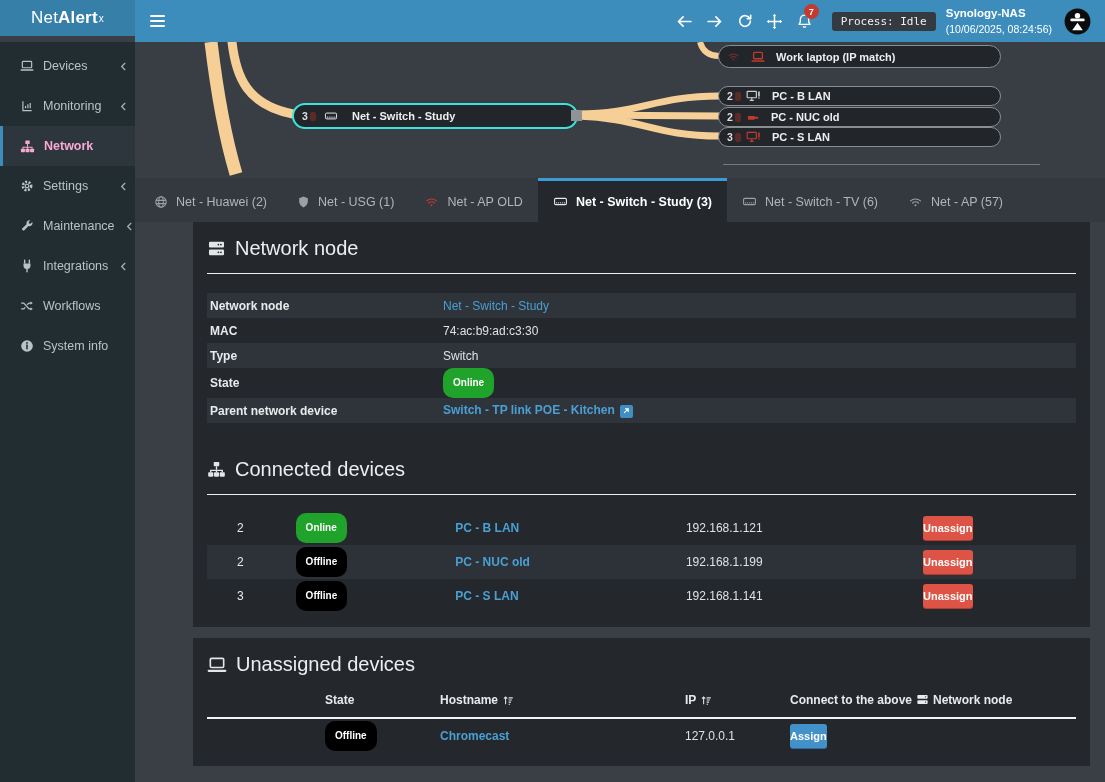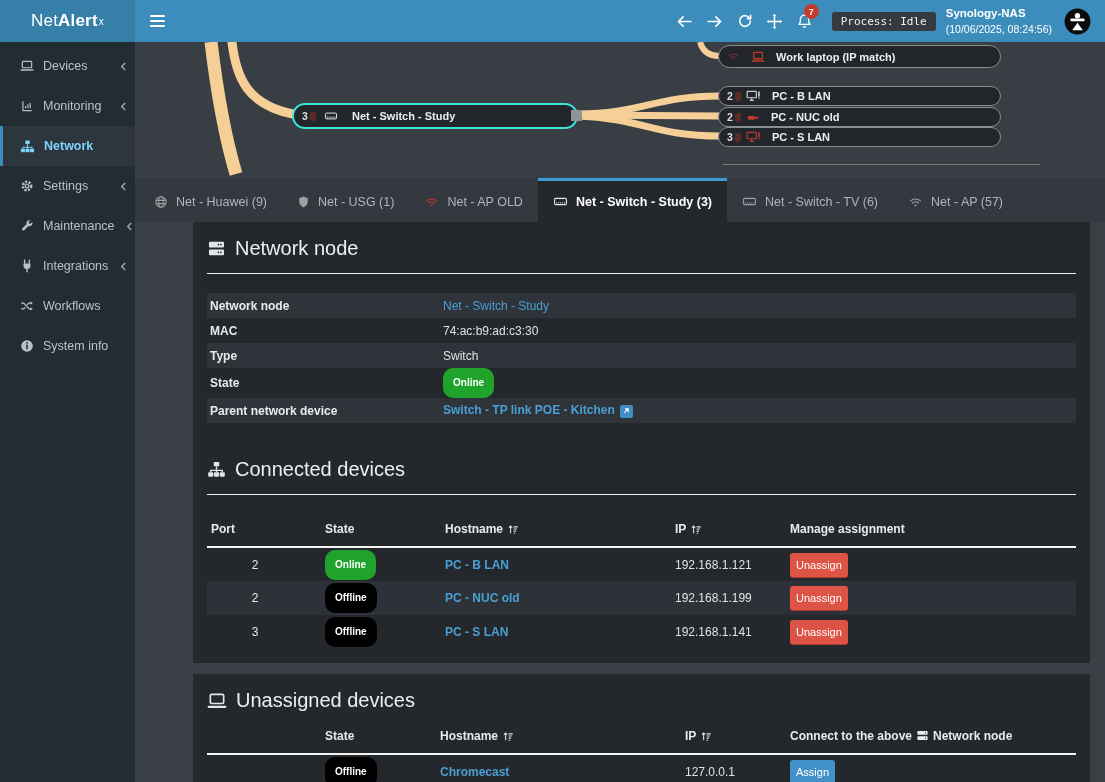--- a/index.html
+++ b/index.html
@@ -4,21 +4,21 @@
 <style>
   * { margin:0; padding:0; box-sizing:border-box; }
   html,body { width:1105px; height:782px; }
   body { position:relative; overflow:hidden; background:#3a3f45;
          font-family:"Liberation Sans", sans-serif; color:#dfe2e5; font-size:12px; }
   svg { display:block; }
   .ic { display:inline-flex; align-items:center; justify-content:center; flex:none; }
 
   
   .topbar { position:absolute; top:0; left:0; width:1105px; height:42px; display:flex; z-index:50; }
-  .logo { width:135px; height:42px; background:#367fa9; color:#fff; display:flex;
+  .logo { width:135px; height:36px; background:#367fa9; color:#fff; display:flex;
           align-items:center; justify-content:center; font-size:17px; letter-spacing:.2px; }
   .logo .b { font-weight:bold; }
   .logo sup { font-size:10px; margin-left:1px; }
   .nav { flex:1; background:#3c8dbc; display:flex; align-items:center; color:#fff; }
   .burger { width:44px; height:42px; display:flex; flex-direction:column; gap:3px;
             align-items:center; justify-content:center; cursor:pointer; }
   .burger i { display:block; width:15px; height:2px; background:#fff; border-radius:1px; }
   .nav-spacer { flex:1; }
   .nav-ic { width:30px; height:42px; display:flex; align-items:center; justify-content:center;
             cursor:pointer; position:relative; }
@@ -30,21 +30,21 @@
   .hostinfo { text-align:left; line-height:1.35; margin-right:12px; }
   .hostinfo .h1 { font-weight:bold; font-size:11.5px; }
   .hostinfo .h2 { font-size:10.5px; }
   .avatar { width:27px; height:27px; margin-right:14px; border-radius:50%; cursor:pointer; }
 
   
   .sidebar { position:absolute; top:42px; left:0; bottom:0; width:135px; background:#222d32; padding-top:4px; z-index:40; }
   .side-item { height:40px; display:flex; align-items:center; padding:0 6px 0 17px; gap:9px;
                color:#b8c3c9; cursor:pointer; border-left:3px solid transparent; }
   .side-item .side-label { font-size:12.5px; flex:1; white-space:nowrap; }
-  .side-item.active { background:#2d363c; border-left-color:#3c8dbc; color:#7dd3fc; }
+  .side-item.active { background:#2d363c; border-left-color:#3c8dbc; color:#f9a8d4; }
   .side-item.active .side-label { font-weight:bold; }
   .chev { color:inherit; opacity:.9; }
 
   
   .main { position:absolute; top:42px; left:135px; right:0; bottom:0; background:#3a3f45; }
 
   
   .topology { position:relative; width:970px; height:136px; background:#393e44; overflow:hidden; }
   .edges { position:absolute; inset:0; }
   .tnode { position:absolute; background:#22262a; border:1px solid #8b8e91; border-radius:12px;
@@ -96,22 +96,22 @@
   .devices { margin-top:16px; }
   .devices th { height:36px; text-align:left; font-size:12px; color:#e8eaec; font-weight:bold;
                 border-bottom:2px solid #f2f3f3; vertical-align:middle; white-space:nowrap; }
   .devices td { height:34px; vertical-align:middle; font-size:12px; }
   .devices tr.alt { background:#2d3238; }
   .col-port { width:118px; } .col-state { width:120px; } .col-host { width:230px; } .col-ip { width:115px; }
   .u-col-sp { width:118px; } .u-col-state { width:115px; } .u-col-host { width:245px; } .u-col-ip { width:105px; }
   .td-port { text-align:center; padding-right:22px; color:#e8eaec; }
   th.first { padding-left:4px; }
   .sort { color:#dfe2e4; margin-left:4px; vertical-align:-2px; display:inline-block; }
-  .btn { display:inline-block; border:none; border-radius:3px; color:#fff; font-weight:normal;
-         font-size:11px; padding:6px 6px; cursor:pointer; font-family:inherit; }
+  .btn { display:inline-block; border:none; border-radius:3px; color:#fff; font-weight:bold;
+         font-size:11px; padding:6px 0; cursor:pointer; font-family:inherit; }
   .btn.unassign { background:#dd5345; box-shadow:0 1px 0 #b03a2e; }
   .btn.assign { background:#4291c9; box-shadow:0 1px 0 #2e6da4; }
   .inline-ic { display:inline-flex; vertical-align:-2px; margin:0 4px; color:#e8eaec; }
 </style>
 </head>
 <body>
 
 <div class="topbar">
   <div class="logo">
       <span>Net</span>
@@ -361,21 +361,21 @@
 
   <div class="tabbar">
     <div class="tab">
       <span class="ic">
           <svg viewBox="0 0 24 24" width="14" height="14" fill="none" stroke="currentColor" stroke-width="1.8">
             <circle cx="12" cy="12" r="9"></circle>
             <ellipse cx="12" cy="12" rx="4" ry="9"></ellipse>
             <path d="M3.6 9.2h16.8M3.6 14.8h16.8"></path>
           </svg>
         </span>
-      <span>Net - Huawei (9)</span>
+      <span>Net - Huawei (2)</span>
     </div>
     <div class="tab">
       <span class="ic">
           <svg viewBox="0 0 24 24" width="13" height="14" fill="currentColor">
             <path d="M12 2l8 3v6.2c0 4.8-3.2 8.3-8 10.8-4.8-2.5-8-6-8-10.8V5z"></path>
           </svg>
         </span>
       <span>Net - USG (1)</span>
     </div>
     <div class="tab">
@@ -474,33 +474,20 @@
               <rect x="16.1" y="15.5" width="6.4" height="5.5" rx="1"></rect>
               <path d="M12 8v4M4.7 15.5v-2.3h14.6v2.3M12 12.3v3.2" stroke="currentColor" stroke-width="1.7" fill="none"></path>
             </svg>
           </span>
         <span>Connected devices</span>
       </div>
       <hr class="rule">
 
       <table class="devices">
         <tbody>
-            <tr>
-          <th class="col-port first">Port</th>
-          <th class="col-state">State</th>
-          <th class="col-host"><span>Hostname</span><span class="sort"><svg viewBox="0 0 20 20" width="12" height="12" fill="none" stroke="currentColor" stroke-width="1.8">
-                    <path d="M6 17V5M3.2 7.8 6 5l2.8 2.8"></path>
-                    <path d="M11 6.5h7M11 10h5.5M11 13.5h4M11 17h2.5"></path>
-                  </svg></span></th>
-          <th class="col-ip"><span>IP</span><span class="sort"><svg viewBox="0 0 20 20" width="12" height="12" fill="none" stroke="currentColor" stroke-width="1.8">
-                    <path d="M6 17V5M3.2 7.8 6 5l2.8 2.8"></path>
-                    <path d="M11 6.5h7M11 10h5.5M11 13.5h4M11 17h2.5"></path>
-                  </svg></span></th>
-          <th>Manage assignment</th>
-        </tr>
         <tr>
           <td class="td-port">2</td>
           <td><span class="badge online">Online</span></td>
           <td><a class="lnk bold">PC - B LAN</a></td>
           <td>192.168.1.121</td>
           <td><button class="btn unassign">Unassign</button></td>
         </tr>
         <tr class="alt">
           <td class="td-port">2</td>
           <td><span class="badge offline">Offline</span></td>

